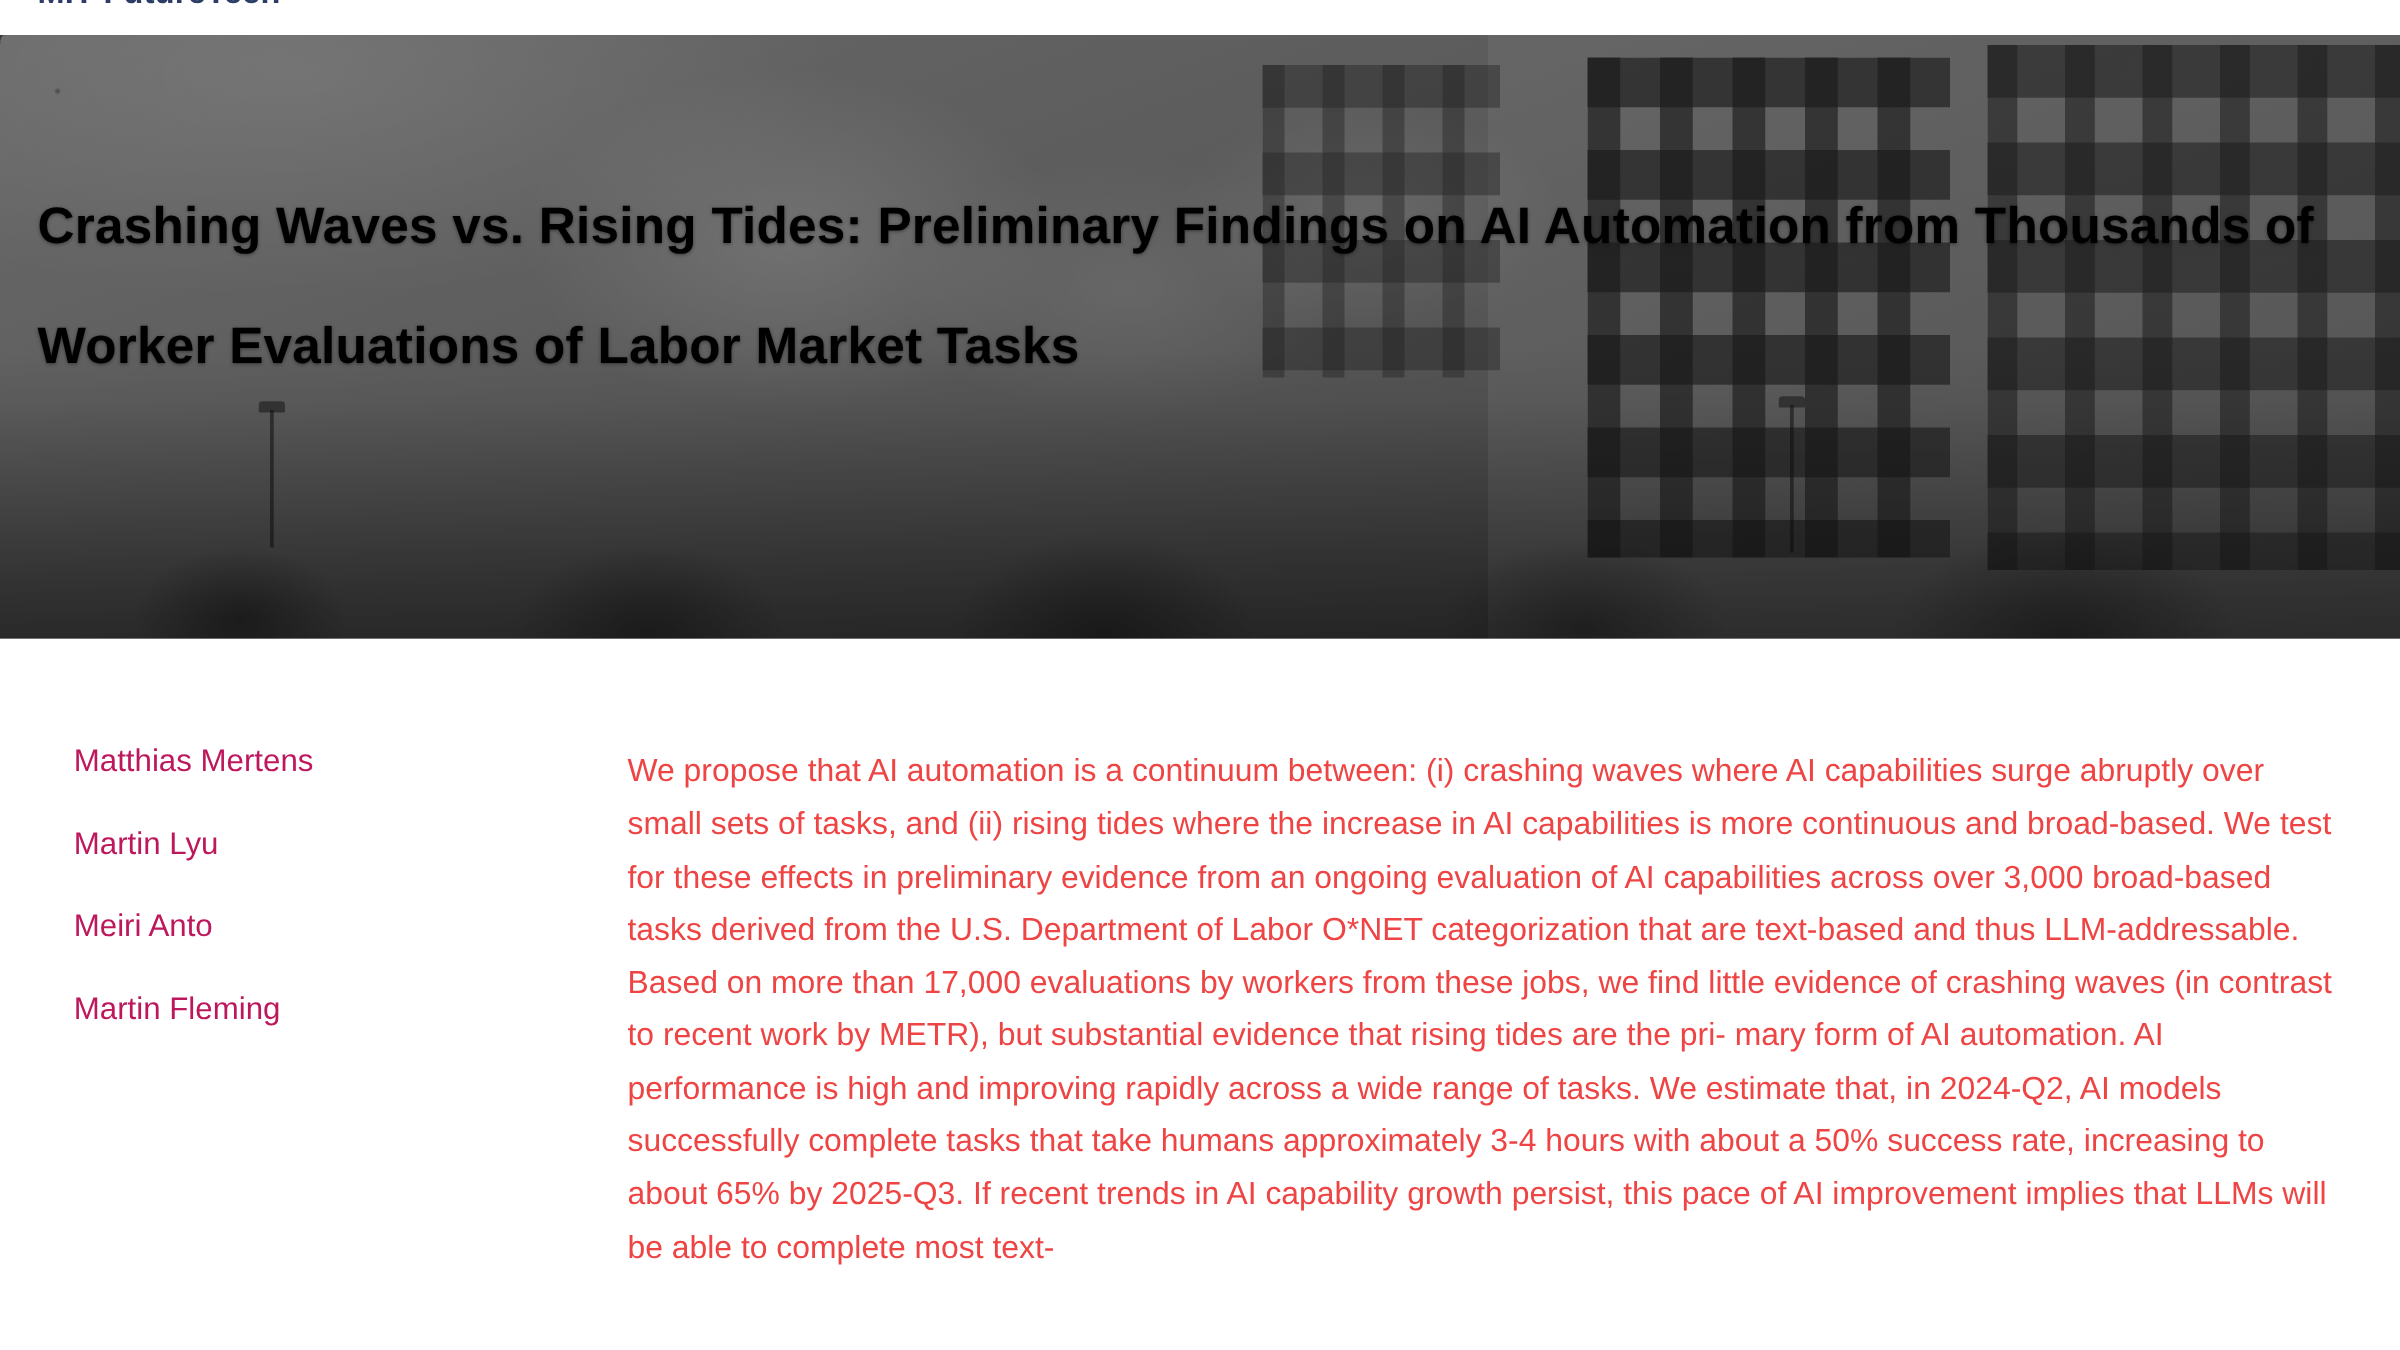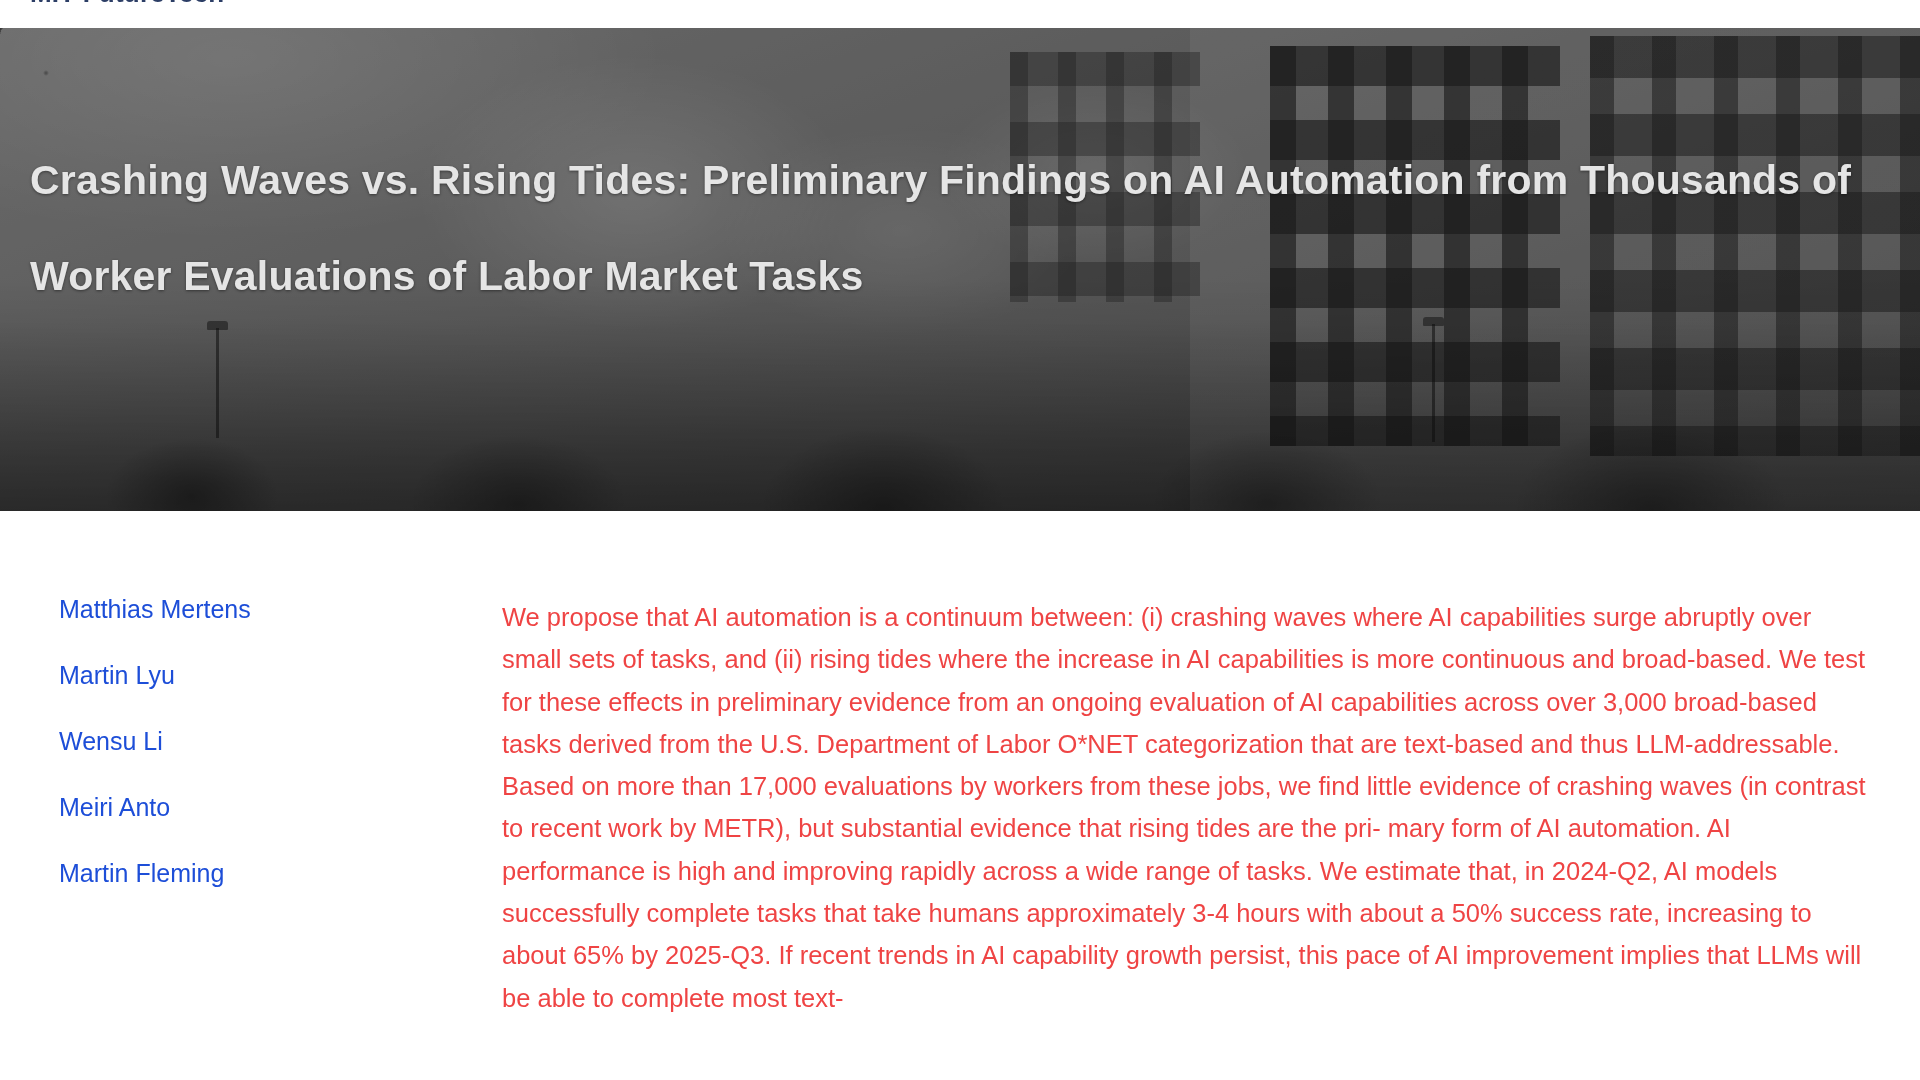--- a/index.html
+++ b/index.html
@@ -130,21 +130,21 @@
   .hero-overlay {
     position: absolute;
     inset: 0;
     background: rgba(40,40,40,.34);
   }
   .hero-title {
     position: absolute;
     left: 30px;
     top: 104px;
     width: 1840px;
-    color: #e5e5e5;
+    color: #000000;
     font-size: 41px;
     font-weight: 700;
     line-height: 96px;
     letter-spacing: .2px;
     text-shadow: 0 1px 3px rgba(0,0,0,.45);
   }
 
   
   .content {
     position: absolute;
@@ -155,21 +155,21 @@
   }
   .authors {
     position: absolute;
     left: 59px;
     top: 65px;
     width: 320px;
   }
   .author {
     font-size: 25px;
     line-height: 66px;
-    color: #1d4ed8;
+    color: #be185d;
     white-space: nowrap;
     cursor: pointer;
   }
 
   .abstract {
     position: absolute;
     left: 502px;
     top: 85px;
     width: 1365px;
     font-size: 25.5px;
@@ -197,20 +197,19 @@
   </div>
   <div class="hero-overlay"></div>
   <h1 class="hero-title">Crashing Waves vs. Rising Tides: Preliminary Findings on AI Automation from Thousands of Worker Evaluations of Labor Market Tasks</h1>
 </div>
 
 <div class="content">
 
   <div class="authors">
     <div class="author">Matthias Mertens</div>
     <div class="author">Martin Lyu</div>
-    <div class="author">Wensu Li</div>
     <div class="author">Meiri Anto</div>
     <div class="author">Martin Fleming</div>
   </div>
 
   <div class="abstract">We propose that AI automation is a continuum between: (i) crashing waves where AI capabilities surge abruptly over small sets of tasks, and (ii) rising tides where the increase in AI capabilities is more continuous and broad-based. We test for these effects in preliminary evidence from an ongoing evaluation of AI capabilities across over 3,000 broad-based tasks derived from the U.S. Department of Labor O*NET categorization that are text-based and thus LLM-addressable. Based on more than 17,000 evaluations by workers from these jobs, we find little evidence of crashing waves (in contrast to recent work by METR), but substantial evidence that rising tides are the pri- mary form of AI automation. AI performance is high and improving rapidly across a wide range of tasks. We estimate that, in 2024-Q2, AI models successfully complete tasks that take humans approximately 3-4 hours with about a 50% success rate, increasing to about 65% by 2025-Q3. If recent trends in AI capability growth persist, this pace of AI improvement implies that LLMs will be able to complete most text-</div>
 
 </div>
 
 </body></html>

